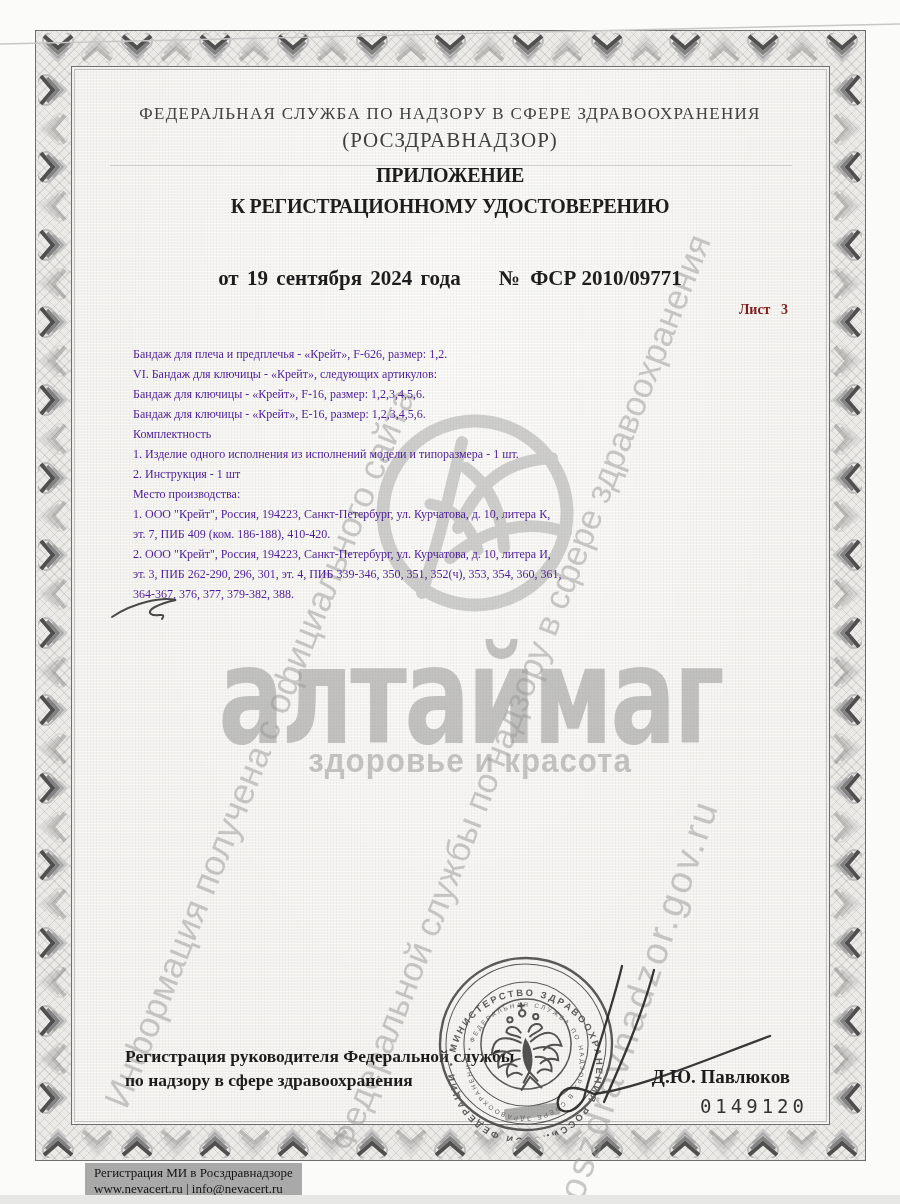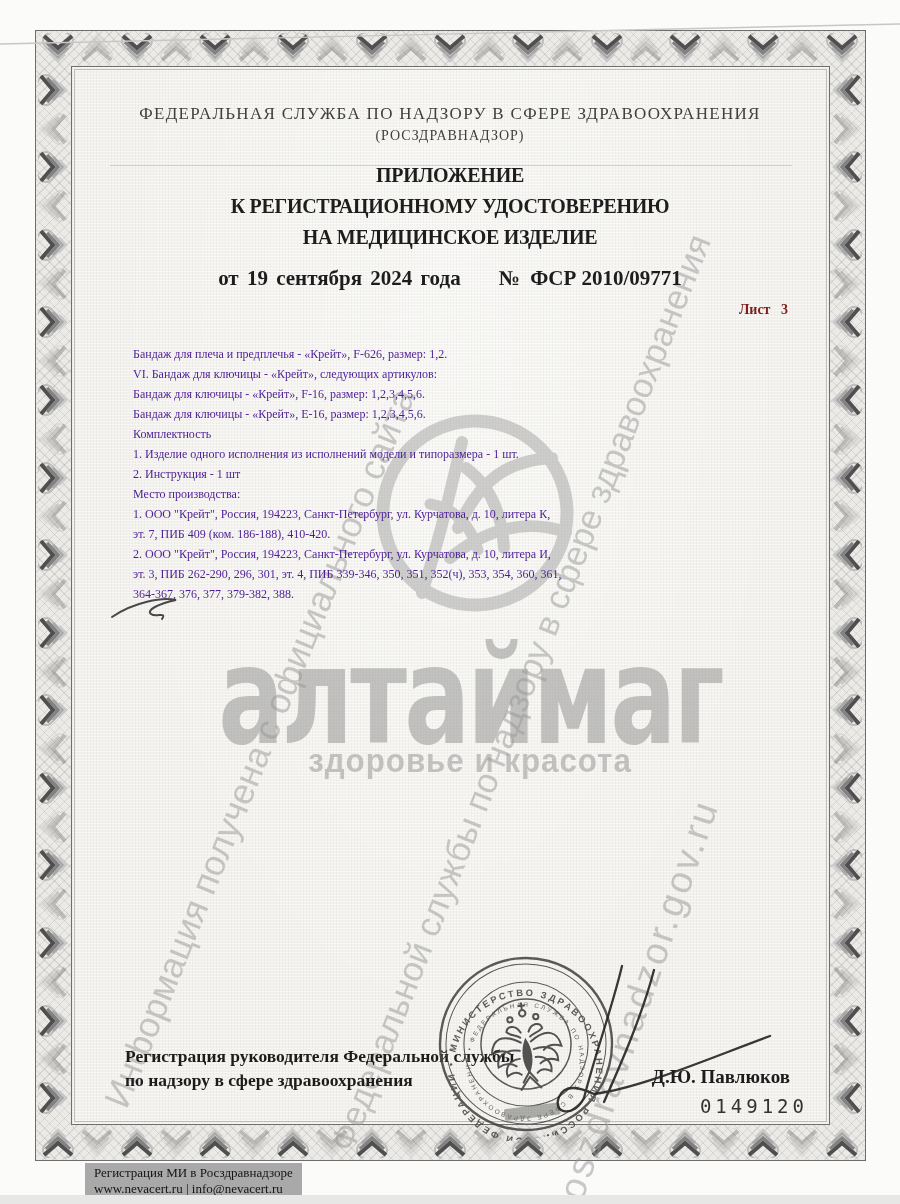--- a/index.html
+++ b/index.html
@@ -31,21 +31,21 @@
         color:#979797;opacity:.5;transform-origin:0 0;}
   #wm-brand{position:absolute;left:110px;width:720px;top:628px;text-align:center;
         font-family:"DejaVu Sans",sans-serif;font-weight:bold;font-size:136px;line-height:1;
         color:#8d8d8d;opacity:.5;transform:scaleX(.72);letter-spacing:-4px;}
   #wm-brand-sub{position:absolute;left:110px;width:720px;top:742px;text-align:center;
         font-family:"Liberation Sans",sans-serif;font-weight:bold;font-size:33px;
         color:#909090;opacity:.5;letter-spacing:1px;transform:scaleX(.95);}
   
   .ctr{position:absolute;left:80px;right:80px;text-align:center;}
   #hdr1{top:104px;font-size:17px;letter-spacing:1.3px;color:#40403f;}
-  #hdr2{top:128px;font-size:14px;letter-spacing:1px;color:#40403f;}
+  #hdr2{top:128px;font-size:21px;letter-spacing:1px;color:#40403f;}
   #hrule{position:absolute;left:110px;top:165px;width:682px;height:1px;background:rgba(140,140,140,.35);}
   #title{top:160px;font-family:Liberation Serif, serif;font-weight:bold;
          font-size:20px;line-height:31px;color:#1d1d1d;letter-spacing:-.3px;}
   #dateline{top:266px;font-weight:bold;font-size:21px;color:#1d1d1d;
             display:flex;justify-content:center;gap:38px;}
   #dateline .ws{word-spacing:3px;}
   #sheet{position:absolute;right:112px;top:302px;font-weight:bold;font-size:14px;
          color:#7f1d1d;word-spacing:7px;}
   #body{position:absolute;left:133px;top:344px;width:676px;font-size:12px;
         line-height:20px;color:#4c1d95;}
@@ -766,21 +766,20 @@
     <div class="diag" style="left:545px;top:1206px;font-size:38px;letter-spacing:3px;transform:rotate(-71deg);">roszdravnadzor.gov.ru</div>
   </div>
 
   <div class="ctr" id="hdr1">ФЕДЕРАЛЬНАЯ СЛУЖБА ПО НАДЗОРУ В СФЕРЕ ЗДРАВООХРАНЕНИЯ</div>
   <div class="ctr" id="hdr2">(РОСЗДРАВНАДЗОР)</div>
   <div id="hrule"></div>
 
   <div class="ctr" id="title">
     <div>ПРИЛОЖЕНИЕ</div>
     <div>К РЕГИСТРАЦИОННОМУ УДОСТОВЕРЕНИЮ</div>
-    <div>НА МЕДИЦИНСКОЕ ИЗДЕЛИЕ</div>
   </div>
 
   <div class="ctr" id="dateline">
     <span class="ws">от  19 сентября 2024 года</span>
     <span>
       <span>№</span>&nbsp;&nbsp;<span>ФСР 2010/09771</span>
     </span>
   </div>
 
   <div id="sheet">Лист  3</div>

